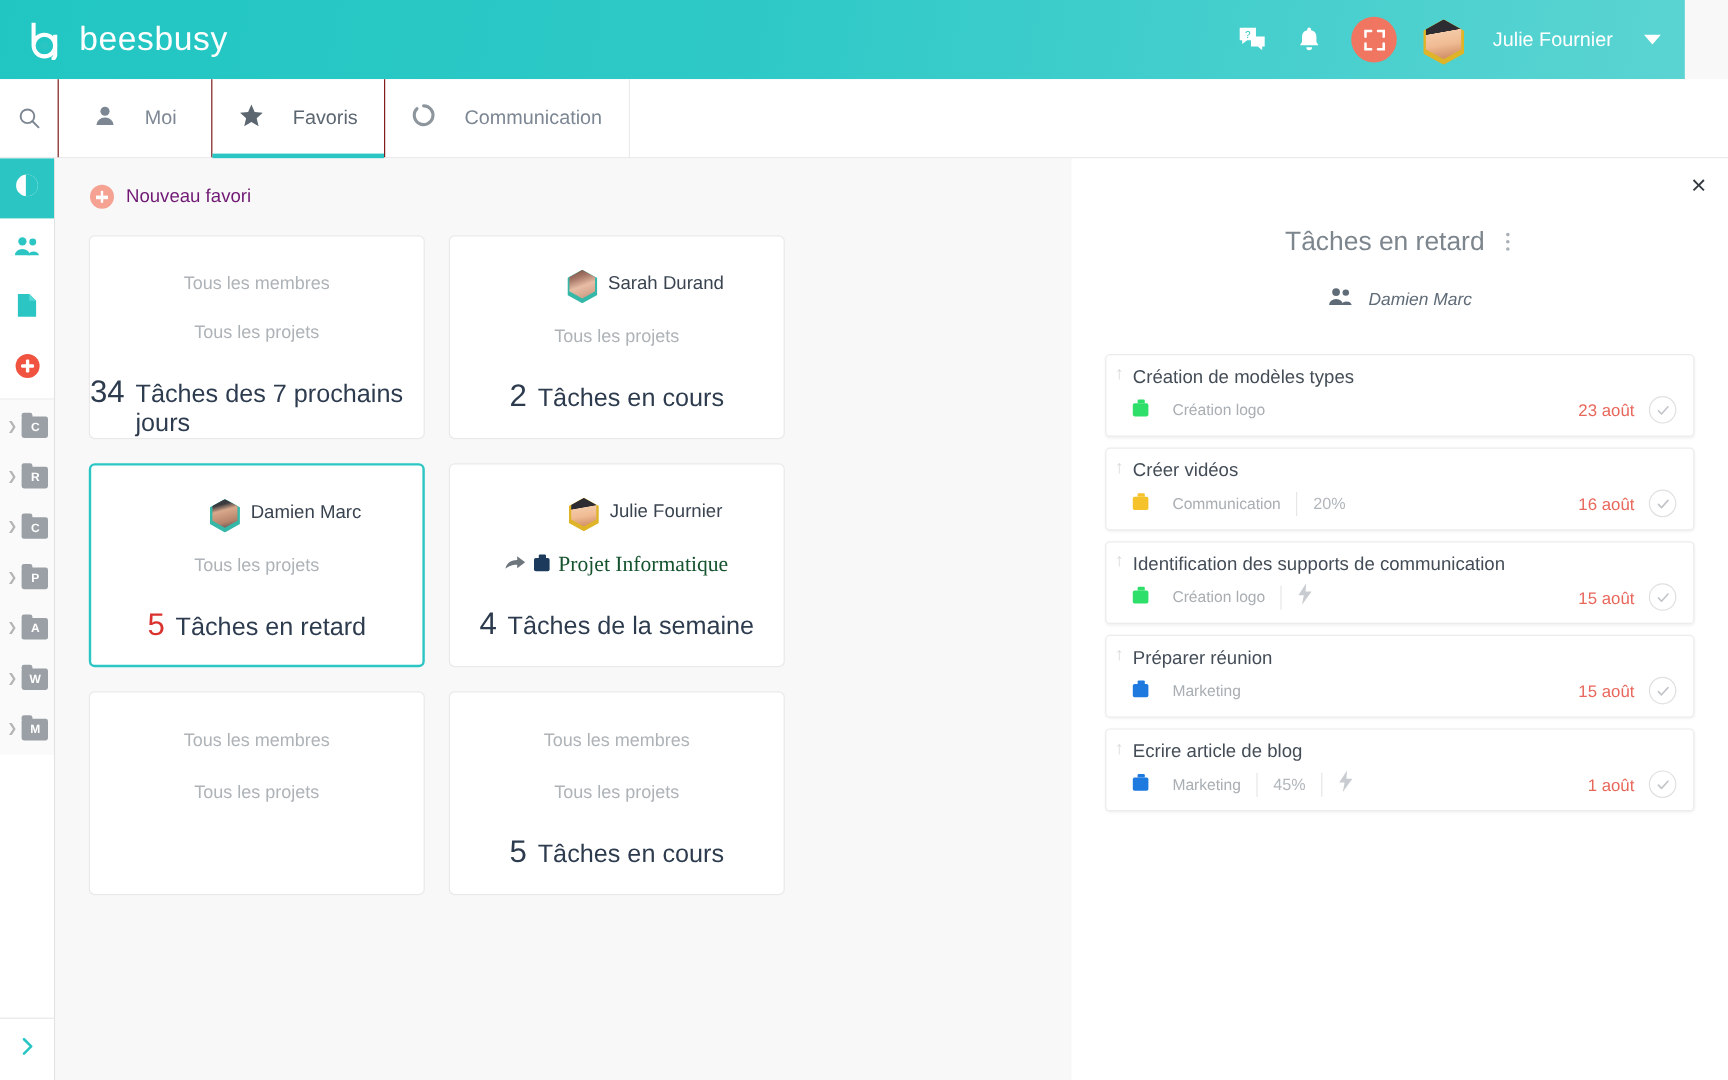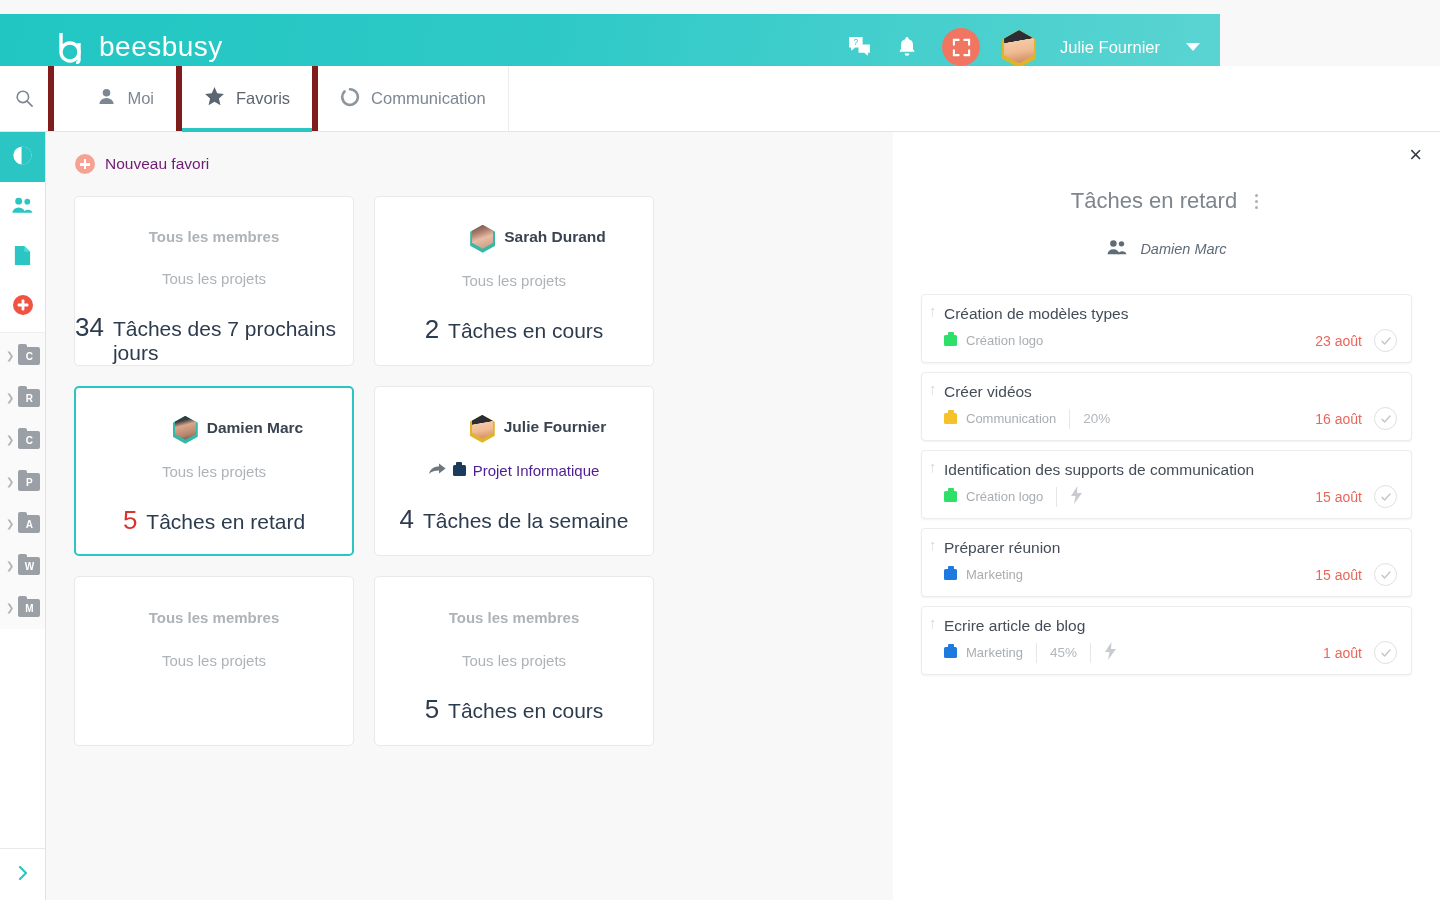--- a/index.html
+++ b/index.html
@@ -6,23 +6,23 @@
   html, body {
     width: 1440px; height: 900px;
     font-family: "Liberation Sans", sans-serif;
     background: #f8f8f8;
     overflow: hidden;
     -webkit-font-smoothing: antialiased;
   }
 
   
   .header {
-    position: absolute; top: 14px; left: 0; width: 1220px; height: 66px;
+    position: absolute; top: 0; left: 0; width: 1404px; height: 66px;
     background: linear-gradient(100deg, #21c6c2 0%, #2ec9c7 45%, #5ad4d2 100%);
-    display: flex; align-items: center; padding-left: 33px;
+    display: flex; align-items: center;
   }
   .logo-wrap { display: flex; align-items: center; margin-left: 22px; }
   .logo-mark { width: 34px; height: 34px; position: relative; }
   .logo-text {
     color: #ffffff; font-size: 28px; letter-spacing: .5px;
     margin-left: 10px; font-weight: 400;
   }
   .header-right {
     margin-left: auto; margin-right: 20px;
     display: flex; align-items: center; gap: 22px;
@@ -47,23 +47,23 @@
     position: absolute; top: 66px; left: 0; width: 1440px; height: 66px;
     background: #ffffff; display: flex; align-items: stretch;
     border-bottom: 1px solid #e6e6e6;
   }
   .nav-search {
     width: 48px; display: flex; align-items: center; justify-content: center;
     cursor: pointer;
   }
   .nav-tab {
     min-width: 128px; padding: 0 22px;
-    display: flex; align-items: center; justify-content: flex-end; gap: 11px;
+    display: flex; align-items: center; justify-content: center; gap: 24px;
     color: #7d8793; font-size: 16.5px; cursor: pointer;
-    border-left: 6px solid #7f1d1d; position: relative;
+    border-left: 1px solid #7f1d1d; position: relative;
   }
   .nav-tab:last-of-type { border-right: 1px solid #ececec; }
   .nav-tab.active { color: #5c6670; }
   .nav-tab.active::after {
     content: ""; position: absolute; left: 0; right: 0; bottom: -1px; height: 4px;
     background: #2bc6c4;
   }
 
   
   .rail {
@@ -121,28 +121,28 @@
   }
   .fav-card {
     width: 280px; height: 170px; background: #ffffff;
     border: 1px solid #e9e9e9; border-radius: 5px;
     display: flex; flex-direction: column; align-items: center;
     padding-top: 26px; cursor: pointer;
   }
   .fav-card.selected { border: 2px solid #2bc6c4; }
   .fc-row1 {
     height: 28px; display: flex; align-items: center; gap: 9px;
-    font-size: 15px; color: #aeb3b8; font-weight: bold;
+    font-size: 15px; color: #aeb3b8;
   }
   .fc-row1.named { color: #3a4450; font-size: 15.5px; padding-left: 48px; }
   .fc-row2 {
     margin-top: 17px; height: 24px; display: flex; align-items: center; gap: 7px;
     font-size: 15px; color: #aeb3b8;
   }
-  .fc-row2.proj { color: #4c1d95; font-size: 15px; }
+  .fc-row2.proj { color: #14532d; font-size: 18px; font-family: Liberation Serif, serif; }
   .fc-row3 { margin-top: 22px; display: flex; align-items: baseline; gap: 9px; }
   .fc-count { font-size: 26px; color: #2d3b4e; font-weight: 300; }
   .fc-count.red { color: #d9322f; }
   .fc-label { font-size: 21px; color: #2d3b4e; font-weight: 300; }
   .avatar-sm { width: 25px; height: 28px; }
 
   
   .panel {
     position: absolute; top: 132px; left: 893px; width: 547px; height: 768px;
     background: #ffffff;
@@ -171,21 +171,21 @@
   .task-arrow {
     position: absolute; left: 7px; top: 8px; color: #d8d8d8; font-size: 15px; line-height: 1;
   }
   .task-title { font-size: 15.5px; color: #444d57; font-weight: 400; }
   .task-meta { margin-top: 7px; display: flex; align-items: center; height: 21px; }
   .brief { width: 13px; height: 11px; border-radius: 1.5px; position: relative; display:inline-block; }
   .brief::before {
     content: ""; position: absolute; top: -3px; left: 3.5px; width: 6px; height: 3px;
     border-radius: 1px 1px 0 0; background: inherit;
   }
-  .task-proj { font-size: 13px; color: #a9aeb3; margin-left: 9px; }
+  .task-proj { font-size: 13px; color: #a9aeb3; margin-left: 20px; }
   .meta-sep { width: 1px; height: 20px; background: #e7e7e7; margin: 0 13px; }
   .task-pct { font-size: 13.5px; color: #b2b7bc; }
   .task-date { margin-left: auto; font-size: 14px; color: #e8675b; }
   .task-check {
     width: 23px; height: 23px; border-radius: 50%; border: 1px solid #e0e0e0;
     display: flex; align-items: center; justify-content: center; margin-left: 12px; cursor: pointer;
   }
   .bolt { margin: 0 0 0 0; }
 </style>
 </head>

